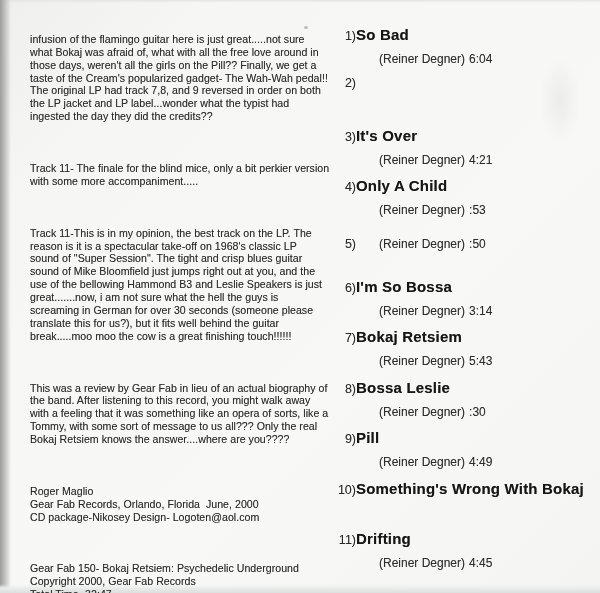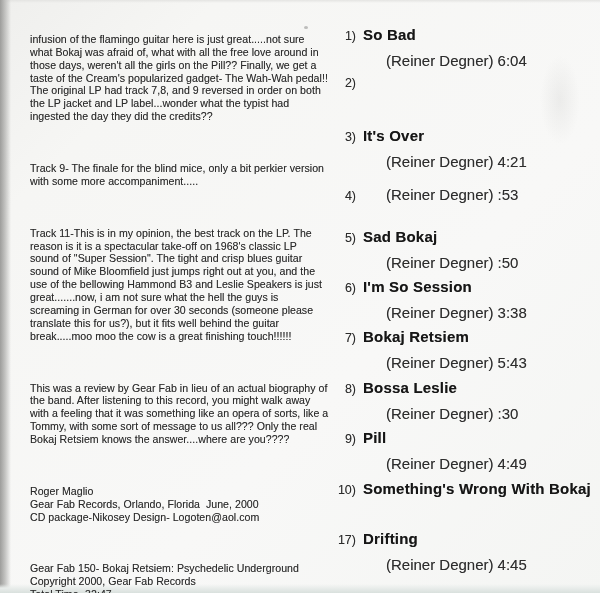--- a/index.html
+++ b/index.html
@@ -49,29 +49,29 @@
   }
   .review p { margin: 0 0 13px 0; }
   
   .tracks { position: absolute; left: 334px; top: 26px; }
   .track { display: flex; align-items: baseline; height: 50.4px; }
   .track .num {
     flex: none; width: 22px; text-align: right;
     font-size: 12.5px; color: #2b2b2b;
     text-shadow: 0 0 0.5px rgba(60,60,60,0.4);
   }
-  .track .tinfo { margin-left: 7px; }
+  .track .tinfo { }
   .track .ttitle {
     font-weight: bold; font-size: 15px; line-height: 17px;
     letter-spacing: 0.2px; color: #161616;
     text-shadow: 0 0 0.5px rgba(30,30,30,0.5);
   }
   .track .tcredit {
     margin: 9px 0 0 23px;
-    font-size: 15px; color: #2d2d2d;
+    font-size: 12px; color: #2d2d2d;
     text-shadow: 0 0 0.5px rgba(60,60,60,0.4);
   }
   .track .dur { margin-left: 4px; }
 </style>
 </head>
 <body>
 
 <div class="page">
   <div class="edge-top"></div>
   <div class="edge-left"></div>
@@ -81,21 +81,21 @@
   <div class="smudge"></div>
 
   <div class="review">
     <p>infusion of the flamingo guitar here is just great.....not sure
 what Bokaj was afraid of, what with all the free love around in
 those days, weren't all the girls on the Pill?? Finally, we get a
 taste of the Cream's popularized gadget- The Wah-Wah pedal!!
 The original LP had track 7,8, and 9 reversed in order on both
 the LP jacket and LP label...wonder what the typist had
 ingested the day they did the credits??</p>
-    <p>Track 9- The finale for the blind mice, only a bit perkier version
+    <p>Track 11- The finale for the blind mice, only a bit perkier version
 with some more accompaniment.....</p>
     <p>Track 11-This is in my opinion, the best track on the LP. The
 reason is it is a spectacular take-off on 1968's classic LP
 sound of "Super Session". The tight and crisp blues guitar
 sound of Mike Bloomfield just jumps right out at you, and the
 use of the bellowing Hammond B3 and Leslie Speakers is just
 great.......now, i am not sure what the hell the guys is
 screaming in German for over 30 seconds (someone please
 translate this for us?), but it fits well behind the guitar
 break.....moo moo the cow is a great finishing touch!!!!!!</p>
@@ -126,35 +126,35 @@
     <div class="track">
       <span class="num">3)</span>
       <div class="tinfo">
         <div class="ttitle">It's Over</div>
         <div class="tcredit"><span>(Reiner Degner)</span><span class="dur">4:21</span></div>
       </div>
     </div>
     <div class="track">
       <span class="num">4)</span>
       <div class="tinfo">
+        <div class="ttitle">Only A Child</div>
         <div class="tcredit"><span>(Reiner Degner)</span><span class="dur">:53</span></div>
       </div>
     </div>
     <div class="track">
       <span class="num">5)</span>
       <div class="tinfo">
-        <div class="ttitle">Sad Bokaj</div>
         <div class="tcredit"><span>(Reiner Degner)</span><span class="dur">:50</span></div>
       </div>
     </div>
     <div class="track">
       <span class="num">6)</span>
       <div class="tinfo">
-        <div class="ttitle">I'm So Session</div>
-        <div class="tcredit"><span>(Reiner Degner)</span><span class="dur">3:38</span></div>
+        <div class="ttitle">I'm So Bossa</div>
+        <div class="tcredit"><span>(Reiner Degner)</span><span class="dur">3:14</span></div>
       </div>
     </div>
     <div class="track">
       <span class="num">7)</span>
       <div class="tinfo">
         <div class="ttitle">Bokaj Retsiem</div>
         <div class="tcredit"><span>(Reiner Degner)</span><span class="dur">5:43</span></div>
       </div>
     </div>
     <div class="track">
@@ -171,20 +171,20 @@
         <div class="tcredit"><span>(Reiner Degner)</span><span class="dur">4:49</span></div>
       </div>
     </div>
     <div class="track">
       <span class="num">10)</span>
       <div class="tinfo">
         <div class="ttitle">Something's Wrong With Bokaj</div>
       </div>
     </div>
     <div class="track">
-      <span class="num">17)</span>
+      <span class="num">11)</span>
       <div class="tinfo">
         <div class="ttitle">Drifting</div>
         <div class="tcredit"><span>(Reiner Degner)</span><span class="dur">4:45</span></div>
       </div>
     </div>
   </div>
 </div>
 
 </body></html>

